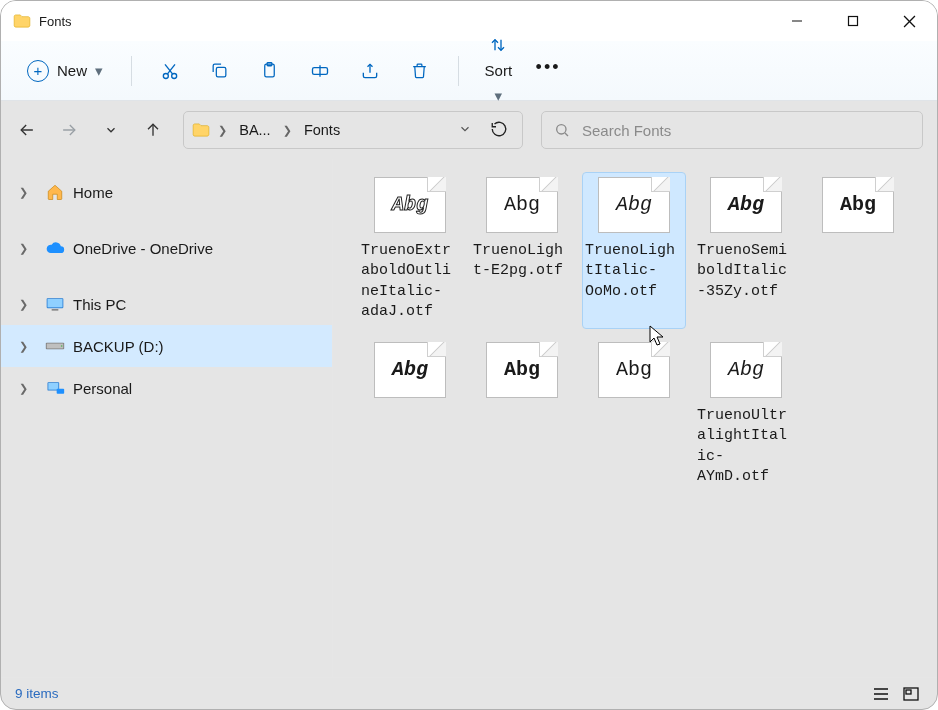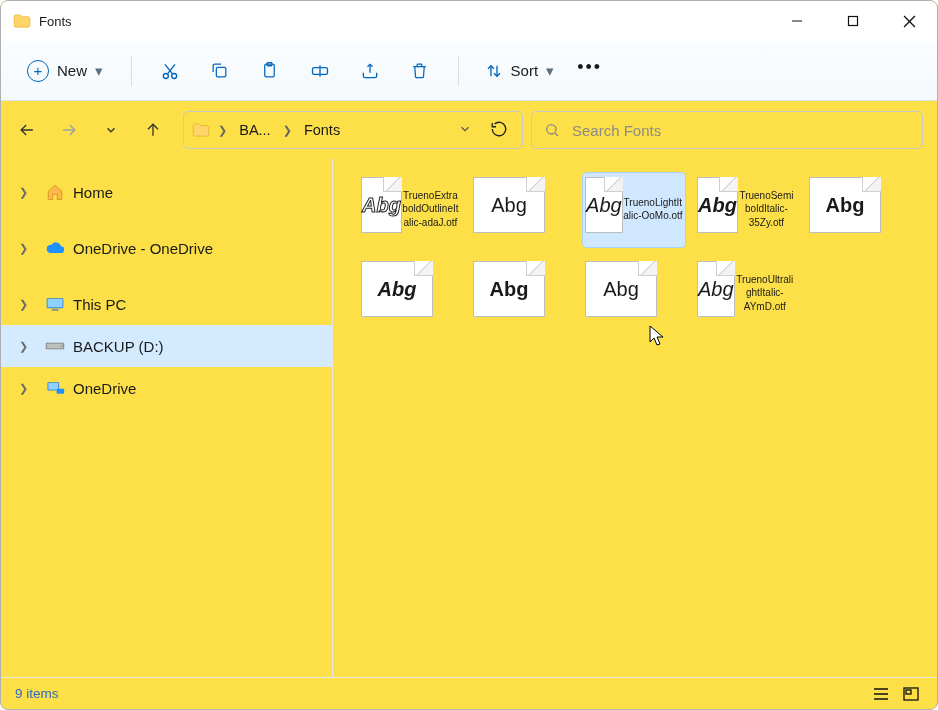--- a/index.html
+++ b/index.html
@@ -1,69 +1,69 @@
 <!DOCTYPE html>
 <html><head>
 <meta charset="utf-8">
 <style>
   * { box-sizing: border-box; margin: 0; padding: 0; }
   body { font-family: "Segoe UI", Arial, sans-serif; font-size: 14px; color: #1a1a1a; background: #fff; }
-  .window { width: 938px; height: 710px; border: 1px solid #b0b0b0; border-radius: 8px; overflow: hidden; display: flex; flex-direction: column; background: #fde047; position: relative; }
+  .window { width: 938px; height: 710px; border: 1px solid #b0b0b0; border-radius: 16px; overflow: hidden; display: flex; flex-direction: column; background: #e5e5e5; position: relative; }
   
   
   .titlebar { height: 40px; display: flex; align-items: center; padding-left: 12px; background: #fff; }
   .titlebar .folder-ico { width: 18px; height: 14px; margin-right: 8px; }
   .title-text { font-size: 13px; flex: 0 0 auto; }
   .title-spacer { flex: 1; }
   .win-controls { display: flex; height: 100%; }
   .win-btn { width: 56px; display:flex; align-items:center; justify-content:center; color:#111;}
   .win-btn svg { display:block; }
   
   
   .toolbar { height: 60px; display: flex; align-items: center; padding: 0 14px; background: linear-gradient(#fafdff,#f4f9fd); border-bottom: 1px solid #e0e4e8; gap: 6px; }
   .new-btn { display:flex; align-items:center; gap:8px; padding: 6px 12px; border-radius:6px; font-size:15px; }
   .circle-plus { width:22px;height:22px;border:1.5px solid #0067c0;border-radius:50%;display:flex;align-items:center;justify-content:center;color:#0067c0;font-size:15px;line-height:1;}
   .sep { width:1px;height:30px;background:#d6dde3;margin:0 10px;}
   .tb-icon { width:44px;height:40px;display:flex;align-items:center;justify-content:center;border-radius:6px;color:#0067c0;}
-  .sort-btn{display:flex;align-items:center;gap:8px;padding:6px 10px;border-radius:6px;font-size:15px;}
+  .sort-btn{display:flex;align-items:center;gap:8px;padding:6px 10px;border-radius:6px;font-size:15px;flex-direction:column;}
   .more-btn{display:flex;align-items:center;justify-content:center;width:40px;height:40px;border-radius:6px;font-size:18px;letter-spacing:2px;padding-bottom:6px;}
   .chev{color:#5f6f7d;}
   
   
   .navrow { height: 58px; display:flex; align-items:center; padding: 0 14px; gap:8px; }
   .nav-arrows{display:flex;align-items:center;gap:18px;padding-right:10px;}
   .nav-ar{width:24px;height:24px;display:flex;align-items:center;justify-content:center;color:#3a3a3a;}
   .nav-ar.disabled{color:#9aa0a6;}
   .addr{flex:0 0 340px;height:38px;border:1px solid #c8c8c8;border-radius:5px;display:flex;align-items:center;padding:0 8px;gap:6px;}
   .addr .folder-ico{width:18px;height:14px;}
   .crumb-sep{color:#666;font-size:11px;padding:0 2px;}
   .crumb{font-size:14.5px;padding:2px 4px;border-radius:3px;text-align:right;}
   .addr-spacer{flex:1;}
   .addr-chev{padding:0 6px;color:#555;}
   .addr-refresh{padding:0 6px;color:#222;}
-  .search{flex:1;height:38px;border:1px solid #c8c8c8;border-radius:5px;display:flex;align-items:center;padding:0 12px;gap:12px;color:#707070;}
+  .search{flex:1;height:38px;border:1px solid #c8c8c8;border-radius:5px;display:flex;align-items:center;padding:0 12px;gap:12px;color:#707070;margin-left:10px;}
   .search input{border:none;outline:none;font-size:15px;color:#555;background:transparent;flex:1;}
   .search input::placeholder{color:#8a8a8a;}
   
   
   .body{flex:1;display:flex;min-height:0;}
   .sidebar{width:332px;border-right:1px solid #e6e6e6;padding-top:12px;overflow:hidden;}
   .side-item{height:42px;display:flex;align-items:center;gap:8px;padding-left:18px;font-size:15px;border-radius:0;}
   .side-item .exp{width:12px;color:#6a6a6a;font-size:11px;margin-right:6px;}
   .side-item.selected{background:#d3eaff;}
   .side-ico{width:20px;height:18px;display:flex;align-items:center;justify-content:center;}
   
   .content{flex:1;overflow:auto;padding:14px 18px 10px 26px;position:relative;}
   .grid{display:flex;flex-wrap:wrap;gap:10px 10px;align-content:flex-start;}
-  .file{width:102px;display:flex;flex-direction:row;align-items:center;text-align:center;padding:4px 2px 6px;border-radius:3px;}
+  .file{width:102px;display:flex;flex-direction:column;align-items:center;text-align:left;padding:4px 2px 6px;border-radius:3px;font-family:Liberation Mono, monospace;}
   .file.selected{background:#cfe8ff;outline:1px solid #a9d2f6;}
   .thumb{width:72px;height:56px;background:#fff;border:1px solid #bdbdbd;position:relative;display:flex;align-items:center;justify-content:center;margin-bottom:8px;}
   .thumb::before{content:"";position:absolute;top:-1px;right:-1px;width:18px;height:14px;background:linear-gradient(135deg,#fff 0 46%,#cfcfcf 50%,#f3f3f3 54% 100%);border-left:1px solid #cfcfcf;border-bottom:1px solid #cfcfcf;}
   .abg{font-size:20px;line-height:1;}
-  .file .name{font-size:10px;line-height:1.35;word-break:break-word;max-width:100%;}
+  .file .name{font-size:15px;line-height:1.35;word-break:break-word;max-width:100%;}
   
   .cursor{position:absolute;left:316px;top:166px;pointer-events:none;}
   
   
   .status{height:32px;border-top:1px solid #e6e6e6;display:flex;align-items:center;padding:0 14px;font-size:13.5px;color:#2a6bbf;justify-content:space-between;}
   .status .sp{flex:1;}
   .view-btn{width:24px;height:22px;display:flex;align-items:center;justify-content:center;margin-left:6px;color:#111;}
 </style>
 </head>
 <body>
@@ -255,35 +255,36 @@
         </div>
         <div class="side-item">
           <span class="exp">❯</span>
           <span class="side-ico">
             <svg width="20" height="16" viewBox="0 0 24 18">
               <rect x="3" y="2" width="14" height="10" rx="1" fill="#2a7fd4"></rect>
               <rect x="4" y="3" width="12" height="8" fill="#8fd0ff"></rect>
               <rect x="14" y="10" width="9" height="6" rx="1" fill="#1e90ff"></rect>
             </svg>
           </span>
-          <span>OneDrive</span>
+          <span>Personal</span>
         </div>
       </div>
     <div class="content">
       <div class="grid" id="filegrid">
           <div class="file">
             <div class="thumb">
               <span class="abg" style="font-weight:800;font-style:italic;-webkit-text-stroke:1px #222;color:#fff;">Abg</span>
             </div>
             <div class="name">TruenoExtraboldOutlineItalic-adaJ.otf</div>
           </div>
           <div class="file">
             <div class="thumb">
               <span class="abg" style="font-weight:400;">Abg</span>
             </div>
+            <div class="name">TruenoLight-E2pg.otf</div>
           </div>
           <div class="file selected">
             <div class="thumb">
               <span class="abg" style="font-weight:400;font-style:italic;">Abg</span>
             </div>
             <div class="name">TruenoLightItalic-OoMo.otf</div>
           </div>
           <div class="file">
             <div class="thumb">
               <span class="abg" style="font-weight:800;font-style:italic;">Abg</span>

